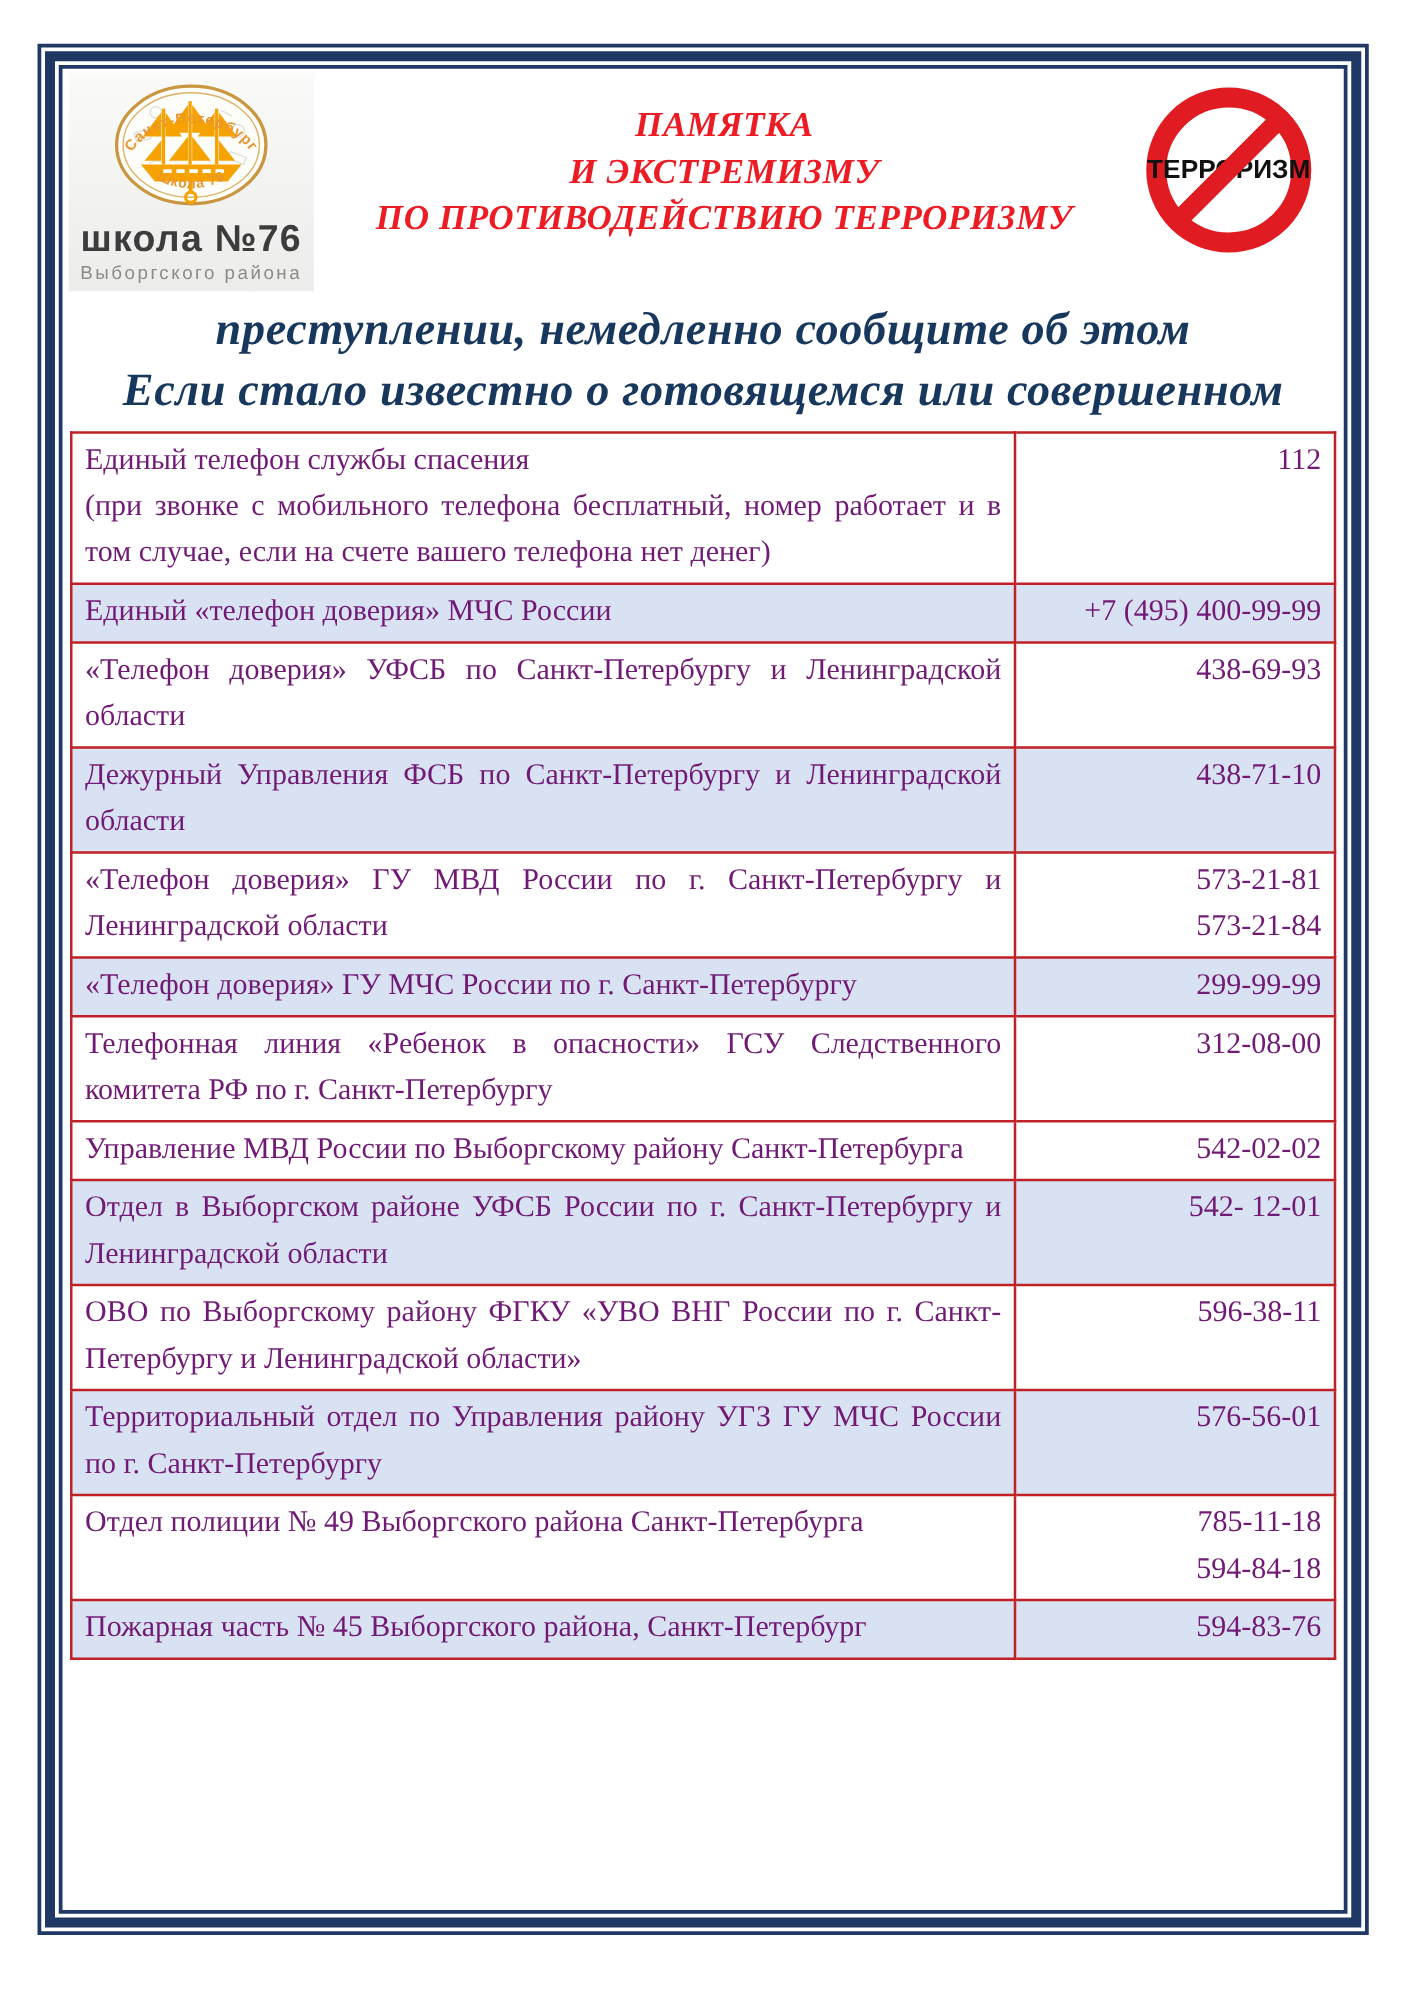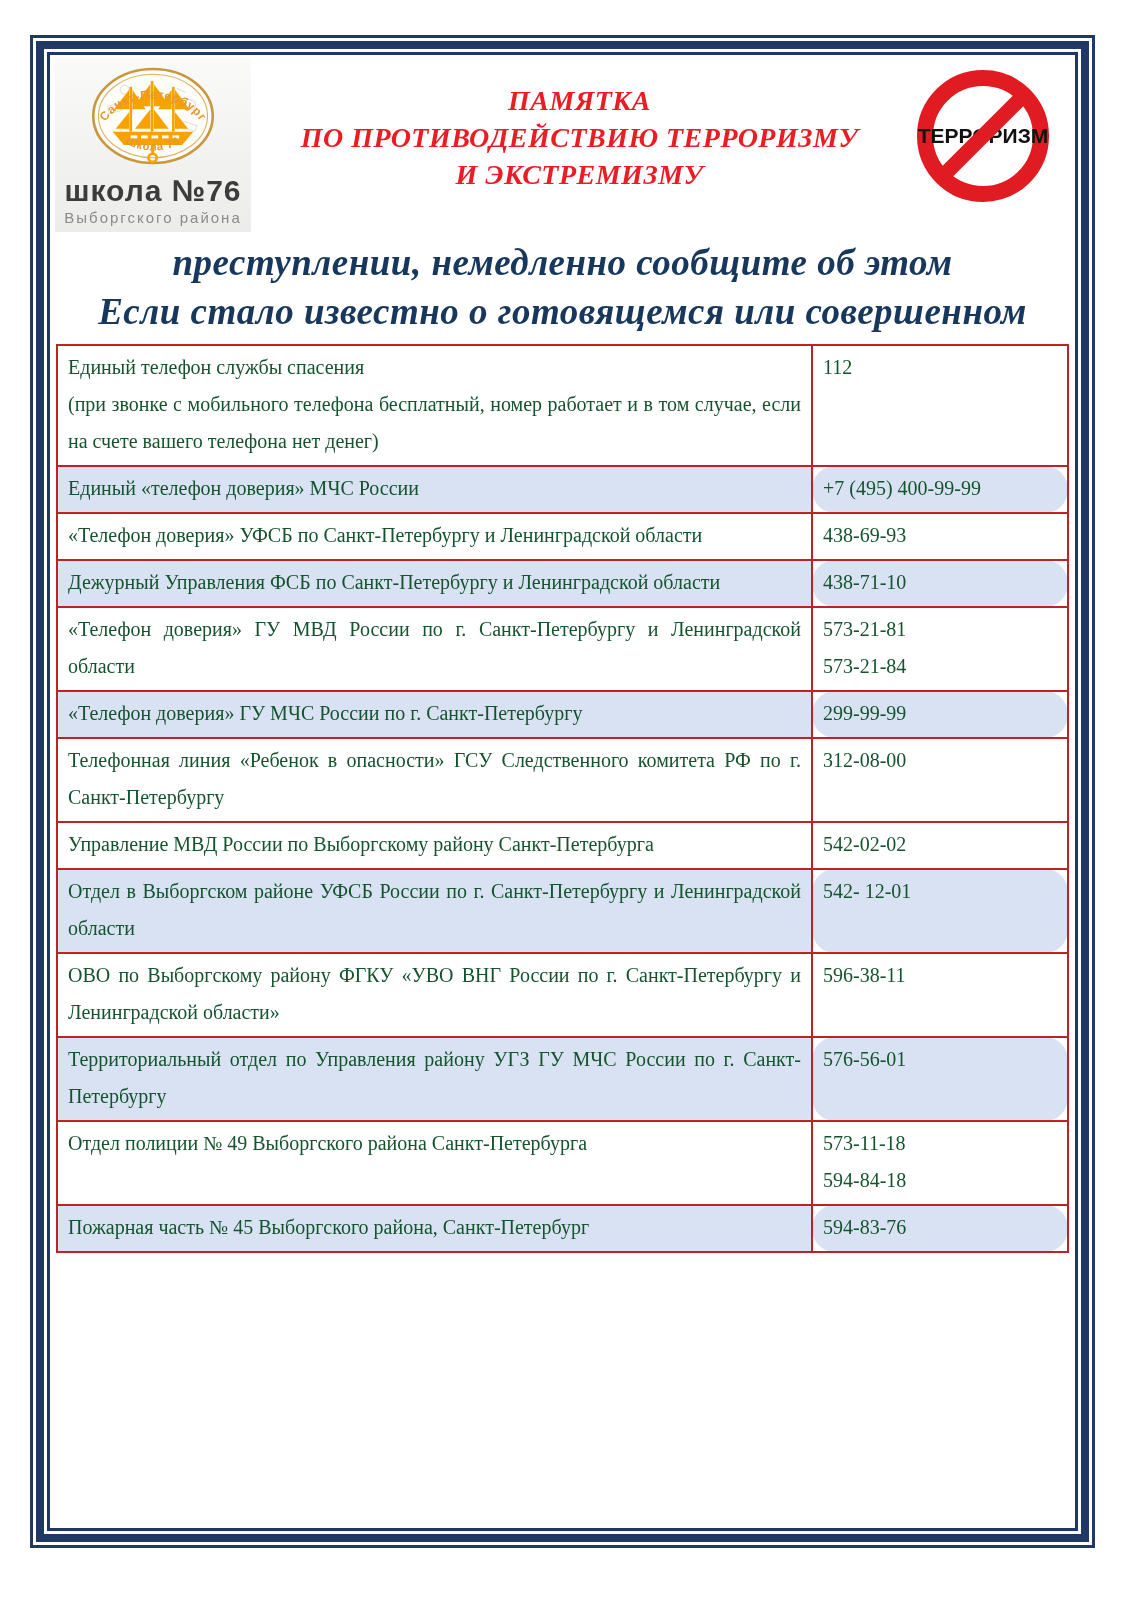--- a/index.html
+++ b/index.html
@@ -62,26 +62,26 @@
     margin-top:6px;letter-spacing:0.5px;
   }
   
   table.phones{
     width:calc(100% - 6px);margin:8px 3px 0 3px;border-collapse:collapse;
     table-layout:fixed;
   }
   table.phones td{
     border:2px solid var(--table-border-red);
     vertical-align:top;padding:3px 10px 5px 10px;
-    font-size:20px;line-height:37px;color:#14532d;
+    font-size:24px;line-height:37px;color:#701a75;
   }
   td.service-cell{width:72.5%;text-align:justify;}
   td.service-cell .para{text-align:justify;}
   td.service-cell .para:last-child{text-align-last:left;}
-  td.phone-cell{text-align:left;border-radius:23px;}
+  td.phone-cell{text-align:right;}
   tr.shaded{background:var(--row-shade);}
 </style>
 </head>
 <body>
 
 <div class="frame">
  <div class="frame-mid">
   <div class="frame-inner">
 
     <div class="header">
@@ -136,22 +136,22 @@
           <text font-family="Liberation Sans, DejaVu Sans, sans-serif" font-size="15" font-weight="bold" fill="#e8962e" letter-spacing="1">
             <textPath href="#arc-bottom" startOffset="50%" text-anchor="middle">Школа 76</textPath>
           </text>
         </svg>
         <div class="logo-name">школа №76</div>
         <div class="logo-district">Выборгского района</div>
       </div>
 
       <div class="title-block">
         <div class="title-line">ПАМЯТКА</div>
+        <div class="title-line">И ЭКСТРЕМИЗМУ</div>
         <div class="title-line">ПО ПРОТИВОДЕЙСТВИЮ ТЕРРОРИЗМУ</div>
-        <div class="title-line">И ЭКСТРЕМИЗМУ</div>
       </div>
 
       <div class="badge">
         <div class="badge-circle"></div>
         <div class="badge-label">ТЕРРОРИЗМ</div>
         <div class="badge-slash"></div>
       </div>
     </div>
 
     <div class="subtitle">
@@ -249,21 +249,21 @@
               </td>
               <td class="phone-cell">
                 <div class="phone">576-56-01</div>
               </td>
             </tr>
             <tr>
               <td class="service-cell">
                 <div class="para">Отдел полиции № 49 Выборгского района Санкт-Петербурга</div>
               </td>
               <td class="phone-cell">
-                <div class="phone">573-11-18</div>
+                <div class="phone">785-11-18</div>
                 <div class="phone">594-84-18</div>
               </td>
             </tr>
             <tr class="shaded">
               <td class="service-cell">
                 <div class="para">Пожарная часть № 45 Выборгского района, Санкт-Петербург</div>
               </td>
               <td class="phone-cell">
                 <div class="phone">594-83-76</div>
               </td>

